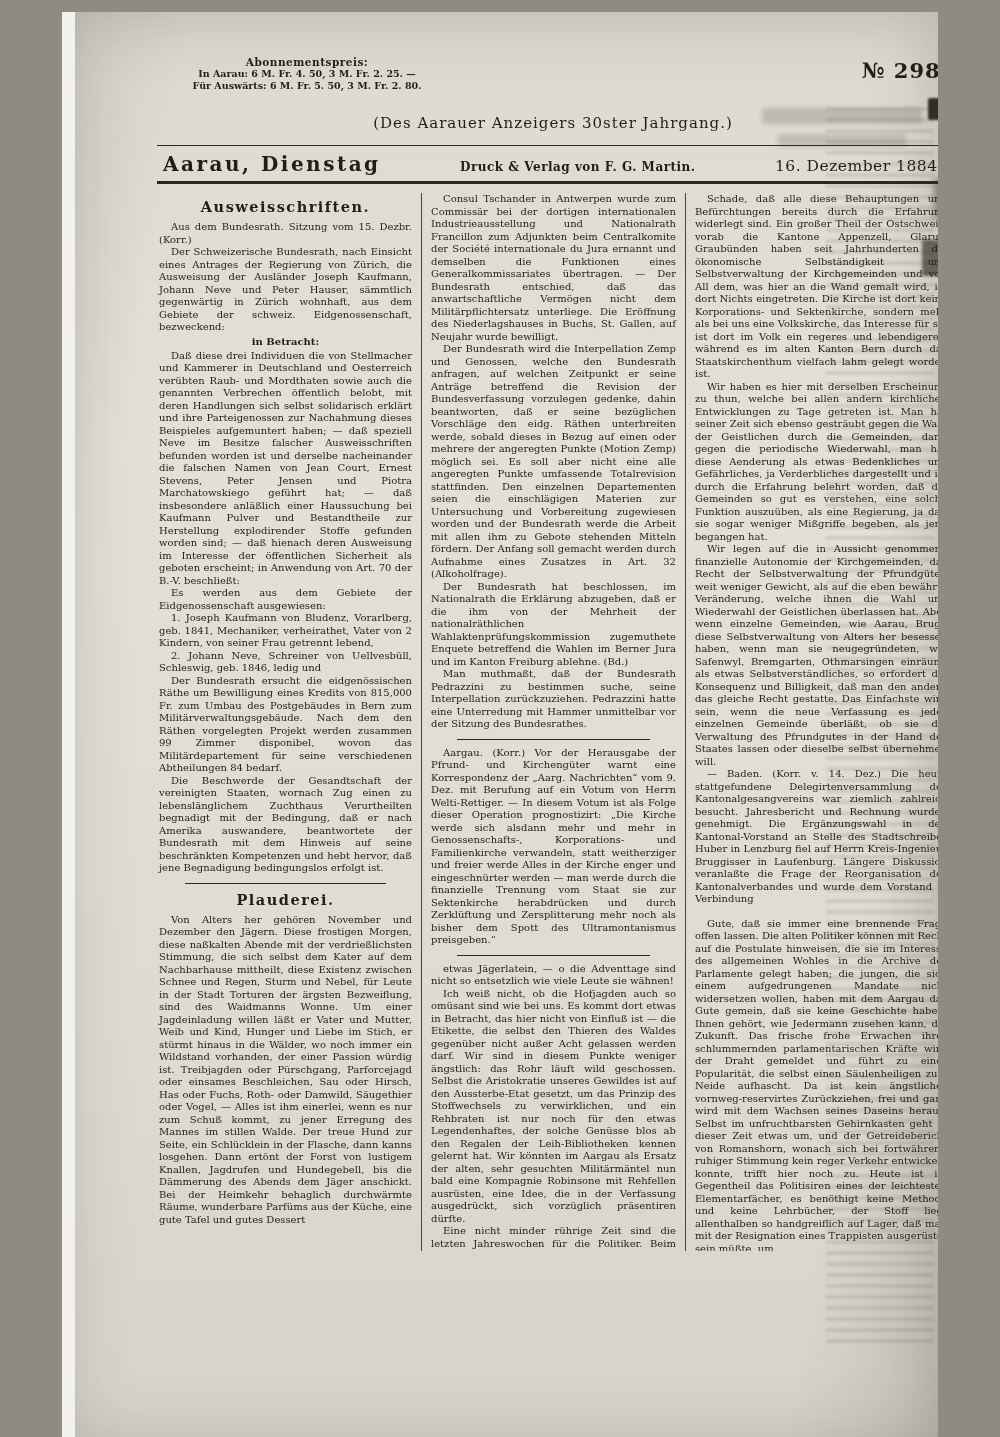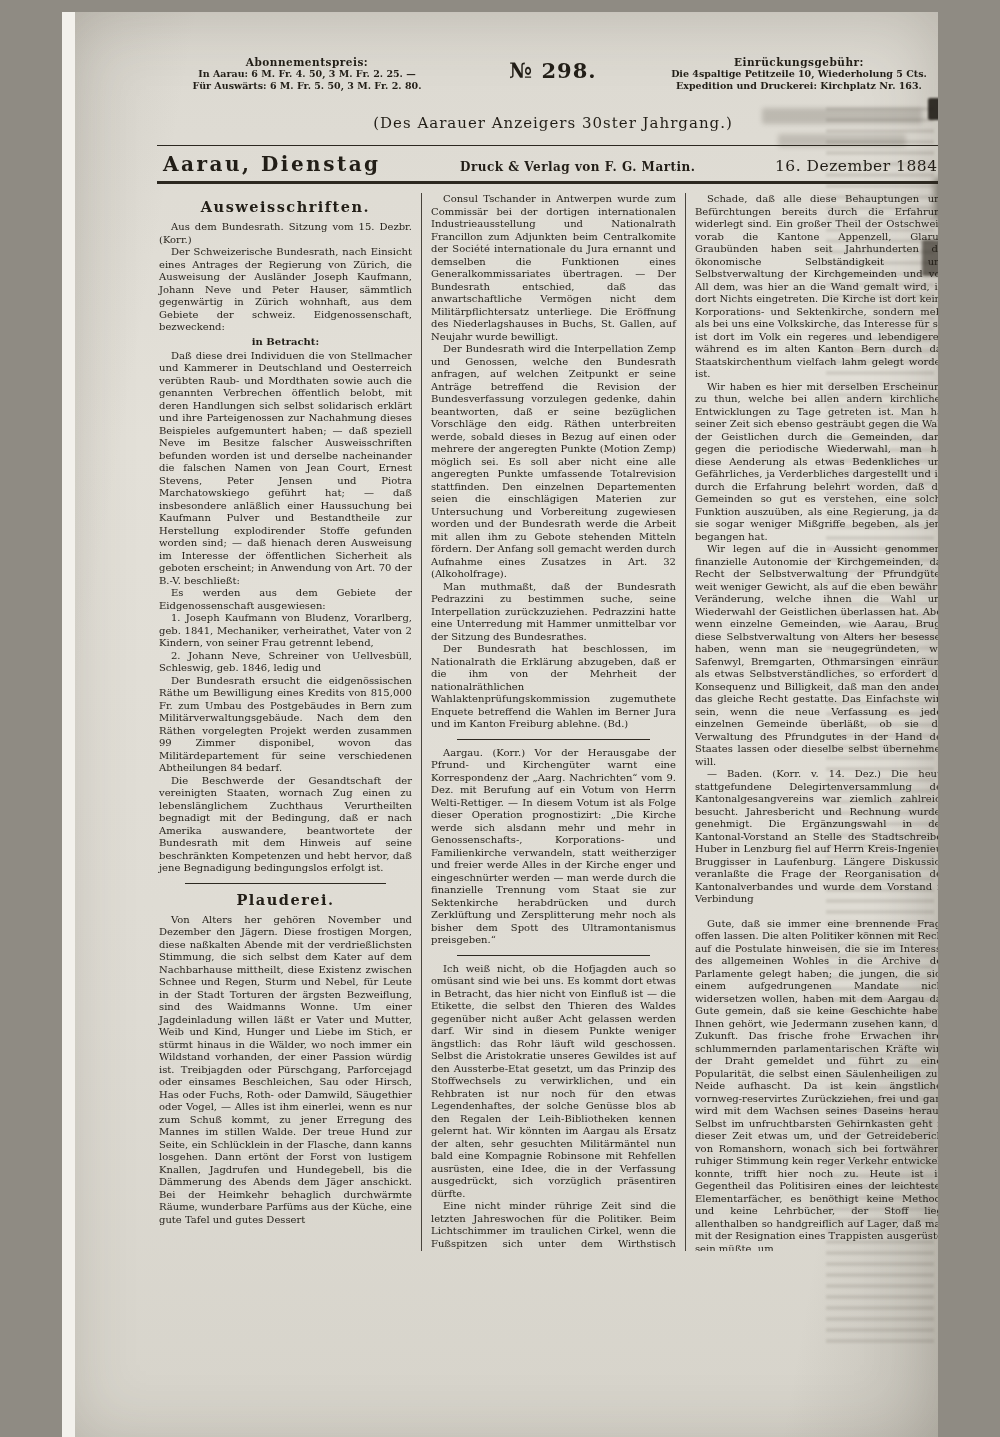--- a/index.html
+++ b/index.html
@@ -84,25 +84,20 @@
 
   <div class="content">
 
     <div class="top-row">
       <div class="top-block">
         <div class="tb-title">Abonnementspreis:</div>
         <div>In Aarau: 6 M. Fr. 4. 50, 3 M. Fr. 2. 25. —</div>
         <div>Für Auswärts: 6 M. Fr. 5. 50, 3 M. Fr. 2. 80.</div>
       </div>
       <div class="issue-no">№ 298.</div>
-      <div class="top-block">
-        <div class="tb-title">Einrückungsgebühr:</div>
-        <div>Die 4spaltige Petitzeile 10, Wiederholung 5 Cts.</div>
-        <div>Expedition und Druckerei: Kirchplatz Nr. 163.</div>
-      </div>
     </div>
 
     <div class="subtitle">(Des Aarauer Anzeigers 30ster Jahrgang.)</div>
 
     <div class="rule-thin"></div>
     <div class="dateline">
       <div class="dl-place">Aarau, Dienstag</div>
       <div class="dl-pub">Druck &amp; Verlag von F. G. Martin.</div>
       <div class="dl-date">16. Dezember 1884.</div>
     </div>
@@ -120,25 +115,26 @@
           <p class="blk-para">2. Johann Neve, Schreiner von Uellvesbüll, Schleswig, geb. 1846, ledig und</p>
           <p class="blk-para">Der Bundesrath ersucht die eidgenössischen Räthe um Bewilligung eines Kredits von 815,000 Fr. zum Umbau des Postgebäudes in Bern zum Militärverwaltungsgebäude. Nach dem den Räthen vorgelegten Projekt werden zusammen 99 Zimmer disponibel, wovon das Militärdepartement für seine verschiedenen Abtheilungen 84 bedarf.</p>
           <p class="blk-para">Die Beschwerde der Gesandtschaft der vereinigten Staaten, wornach Zug einen zu lebenslänglichem Zuchthaus Verurtheilten begnadigt mit der Bedingung, daß er nach Amerika auswandere, beantwortete der Bundesrath mit dem Hinweis auf seine beschränkten Kompetenzen und hebt hervor, daß jene Begnadigung bedingungslos erfolgt ist.</p>
           <div class="blk-rule"></div>
           <div class="blk-heading">Plauderei.</div>
           <p class="blk-para">Von Alters her gehören November und Dezember den Jägern. Diese frostigen Morgen, diese naßkalten Abende mit der verdrießlichsten Stimmung, die sich selbst dem Kater auf dem Nachbarhause mittheilt, diese Existenz zwischen Schnee und Regen, Sturm und Nebel, für Leute in der Stadt Torturen der ärgsten Bezweiflung, sind des Waidmanns Wonne. Um einer Jagdeinladung willen läßt er Vater und Mutter, Weib und Kind, Hunger und Liebe im Stich, er stürmt hinaus in die Wälder, wo noch immer ein Wildstand vorhanden, der einer Passion würdig ist. Treibjagden oder Pürschgang, Parforcejagd oder einsames Beschleichen, Sau oder Hirsch, Has oder Fuchs, Roth- oder Damwild, Säugethier oder Vogel, — Alles ist ihm einerlei, wenn es nur zum Schuß kommt, zu jener Erregung des Mannes im stillen Walde. Der treue Hund zur Seite, ein Schlücklein in der Flasche, dann kanns losgehen. Dann ertönt der Forst von lustigem Knallen, Jagdrufen und Hundegebell, bis die Dämmerung des Abends dem Jäger anschickt. Bei der Heimkehr behaglich durchwärmte Räume, wunderbare Parfüms aus der Küche, eine gute Tafel und gutes Dessert</p>
         </div>
       <div class="col col-2">
           <p class="blk-para">Consul Tschander in Antwerpen wurde zum Commissär bei der dortigen internationalen Industrieausstellung und Nationalrath Francillon zum Adjunkten beim Centralkomite der Société internationale du Jura ernannt und demselben die Funktionen eines Generalkommissariates übertragen. — Der Bundesrath entschied, daß das anwartschaftliche Vermögen nicht dem Militärpflichtersatz unterliege. Die Eröffnung des Niederlagshauses in Buchs, St. Gallen, auf Neujahr wurde bewilligt.</p>
           <p class="blk-para">Der Bundesrath wird die Interpellation Zemp und Genossen, welche den Bundesrath anfragen, auf welchen Zeitpunkt er seine Anträge betreffend die Revision der Bundesverfassung vorzulegen gedenke, dahin beantworten, daß er seine bezüglichen Vorschläge den eidg. Räthen unterbreiten werde, sobald dieses in Bezug auf einen oder mehrere der angeregten Punkte (Motion Zemp) möglich sei. Es soll aber nicht eine alle angeregten Punkte umfassende Totalrevision stattfinden. Den einzelnen Departementen seien die einschlägigen Materien zur Untersuchung und Vorbereitung zugewiesen worden und der Bundesrath werde die Arbeit mit allen ihm zu Gebote stehenden Mitteln fördern. Der Anfang soll gemacht werden durch Aufnahme eines Zusatzes in Art. 32 (Alkoholfrage).</p>
+          <p class="blk-para">Der Bundesrath hat beschlossen, im Nationalrath die Erklärung abzugeben, daß er die ihm von der Mehrheit der nationalräthlichen Wahlaktenprüfungskommission zugemuthete Enquete betreffend die Wahlen im Berner Jura und im Kanton Freiburg ablehne. (Bd.)</p>
           <p class="blk-para">Man muthmaßt, daß der Bundesrath Pedrazzini zu bestimmen suche, seine Interpellation zurückzuziehen. Pedrazzini hatte eine Unterredung mit Hammer unmittelbar vor der Sitzung des Bundesrathes.</p>
-          <p class="blk-para">Der Bundesrath hat beschlossen, im Nationalrath die Erklärung abzugeben, daß er die ihm von der Mehrheit der nationalräthlichen Wahlaktenprüfungskommission zugemuthete Enquete betreffend die Wahlen im Berner Jura und im Kanton Freiburg ablehne. (Bd.)</p>
           <div class="blk-rule"></div>
           <p class="blk-para">Aargau. (Korr.) Vor der Herausgabe der Pfrund- und Kirchengüter warnt eine Korrespondenz der „Aarg. Nachrichten“ vom 9. Dez. mit Berufung auf ein Votum von Herrn Welti-Rettiger. — In diesem Votum ist als Folge dieser Operation prognostizirt: „Die Kirche werde sich alsdann mehr und mehr in Genossenschafts-, Korporations- und Familienkirche verwandeln, statt weitherziger und freier werde Alles in der Kirche enger und eingeschnürter werden — man werde durch die finanzielle Trennung vom Staat sie zur Sektenkirche herabdrücken und durch Zerklüftung und Zersplitterung mehr noch als bisher dem Spott des Ultramontanismus preisgeben.“</p>
           <div class="blk-rule"></div>
+          <p class="blk-para">etwas Jägerlatein, — o die Adventtage sind nicht so entsetzlich wie viele Leute sie wähnen!</p>
           <p class="blk-para">Ich weiß nicht, ob die Hofjagden auch so omüsant sind wie bei uns. Es kommt dort etwas in Betracht, das hier nicht von Einfluß ist — die Etikette, die selbst den Thieren des Waldes gegenüber nicht außer Acht gelassen werden darf. Wir sind in diesem Punkte weniger ängstlich: das Rohr läuft wild geschossen. Selbst die Aristokratie unseres Gewildes ist auf den Aussterbe-Etat gesetzt, um das Prinzip des Stoffwechsels zu verwirklichen, und ein Rehbraten ist nur noch für den etwas Legendenhaftes, der solche Genüsse blos ab den Regalen der Leih-Bibliotheken kennen gelernt hat. Wir könnten im Aargau als Ersatz der alten, sehr gesuchten Militärmäntel nun bald eine Kompagnie Robinsone mit Rehfellen ausrüsten, eine Idee, die in der Verfassung ausgedrückt, sich vorzüglich präsentiren dürfte.</p>
           <p class="blk-para">Eine nicht minder rührige Zeit sind die letzten Jahreswochen für die Politiker. Beim Lichtschimmer im traulichen Cirkel, wenn die Fußspitzen sich unter dem Wirthstisch berühren, da geht einem das Herz auf. Unsere menschlichen Bedürfnisse haben das</p>
         </div>
       <div class="col col-3">
           <p class="blk-para">Schade, daß alle diese Behauptungen und Befürchtungen bereits durch die Erfahrung widerlegt sind. Ein großer Theil der Ostschweiz, vorab die Kantone Appenzell, Glarus, Graubünden haben seit Jahrhunderten die ökonomische Selbständigkeit und Selbstverwaltung der Kirchgemeinden und von All dem, was hier an die Wand gemalt wird, ist dort Nichts eingetreten. Die Kirche ist dort keine Korporations- und Sektenkirche, sondern mehr als bei uns eine Volkskirche, das Interesse für sie ist dort im Volk ein regeres und lebendigeres, während es im alten Kanton Bern durch das Staatskirchenthum vielfach lahm gelegt worden ist.</p>
           <p class="blk-para">Wir haben es hier mit derselben Erscheinung zu thun, welche bei allen andern kirchlichen Entwicklungen zu Tage getreten ist. Man hat seiner Zeit sich ebenso gesträubt gegen die Wahl der Geistlichen durch die Gemeinden, dann gegen die periodische Wiederwahl, man hat diese Aenderung als etwas Bedenkliches und Gefährliches, ja Verderbliches dargestellt und ist durch die Erfahrung belehrt worden, daß die Gemeinden so gut es verstehen, eine solche Funktion auszuüben, als eine Regierung, ja daß sie sogar weniger Mißgriffe begeben, als jene begangen hat.</p>
           <p class="blk-para">Wir legen auf die in Aussicht genommene finanzielle Autonomie der Kirchgemeinden, das Recht der Selbstverwaltung der Pfrundgüter, weit weniger Gewicht, als auf die eben bewährte Veränderung, welche ihnen die Wahl und Wiederwahl der Geistlichen überlassen hat. Aber wenn einzelne Gemeinden, wie Aarau, Brugg diese Selbstverwaltung von Alters her besessen haben, wenn man sie neugegründeten, wie Safenwyl, Bremgarten, Othmarsingen einräumt als etwas Selbstverständliches, so erfordert die Konsequenz und Billigkeit, daß man den andern das gleiche Recht gestatte. Das Einfachste wird sein, wenn die neue Verfassung es jeder einzelnen Gemeinde überläßt, ob sie die Verwaltung des Pfrundgutes in der Hand des Staates lassen oder dieselbe selbst übernehmen will.</p>
           <p class="blk-para">— Baden. (Korr. v. 14. Dez.) Die heute stattgefundene Delegirtenversammlung des Kantonalgesangvereins war ziemlich zahlreich besucht. Jahresbericht und Rechnung wurden genehmigt. Die Ergänzungswahl in den Kantonal-Vorstand an Stelle des Stadtschreiber Huber in Lenzburg fiel auf Herrn Kreis-Ingenieur Bruggisser in Laufenburg. Längere Diskussion veranlaßte die Frage der Reorganisation des Kantonalverbandes und wurde dem Vorstand in Verbindung</p>
           <div class="blk-gap"></div>
           <p class="blk-para">Gute, daß sie immer eine brennende Frage offen lassen. Die alten Politiker können mit Recht auf die Postulate hinweisen, die sie im Interesse des allgemeinen Wohles in die Archive der Parlamente gelegt haben; die jungen, die sich einem aufgedrungenen Mandate nicht widersetzen wollen, haben mit dem Aargau das Gute gemein, daß sie keine Geschichte haben. Ihnen gehört, wie Jedermann zusehen kann, die Zukunft. Das frische frohe Erwachen ihrer schlummernden parlamentarischen Kräfte wird der Draht gemeldet und führt zu einer Popularität, die selbst einen Säulenheiligen zum Neide aufhascht. Da ist kein ängstliches vornweg-reservirtes Zurückziehen, frei und ganz wird mit dem Wachsen seines Daseins heraus. Selbst im unfruchtbarsten Gehirnkasten geht in dieser Zeit etwas um, und der Getreidebericht von Romanshorn, wonach sich bei fortwährend ruhiger Stimmung kein reger Verkehr entwickeln konnte, trifft hier noch zu. Heute ist im Gegentheil das Politisiren eines der leichtesten Elementarfächer, es benöthigt keine Methode und keine Lehrbücher, der Stoff liegt allenthalben so handgreiflich auf Lager, daß man mit der Resignation eines Trappisten ausgerüstet sein müßte, um</p>

